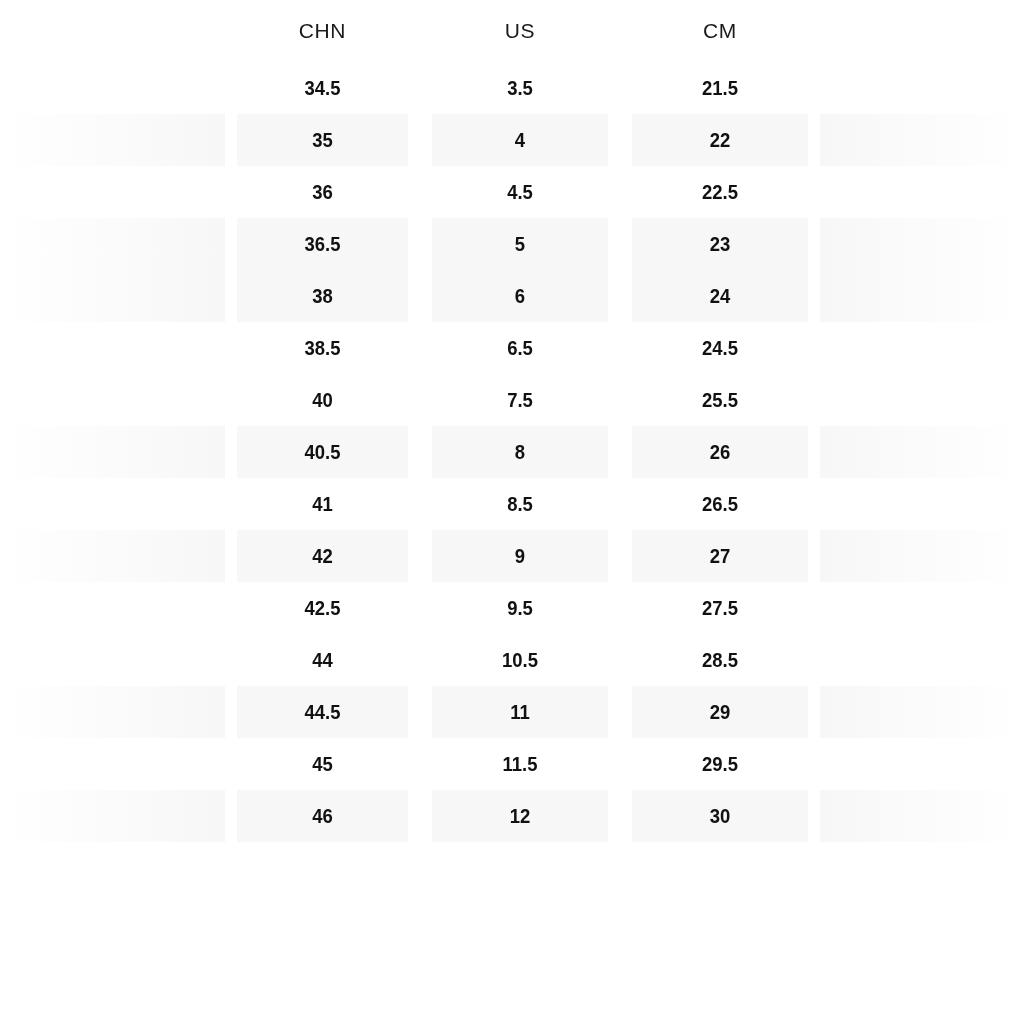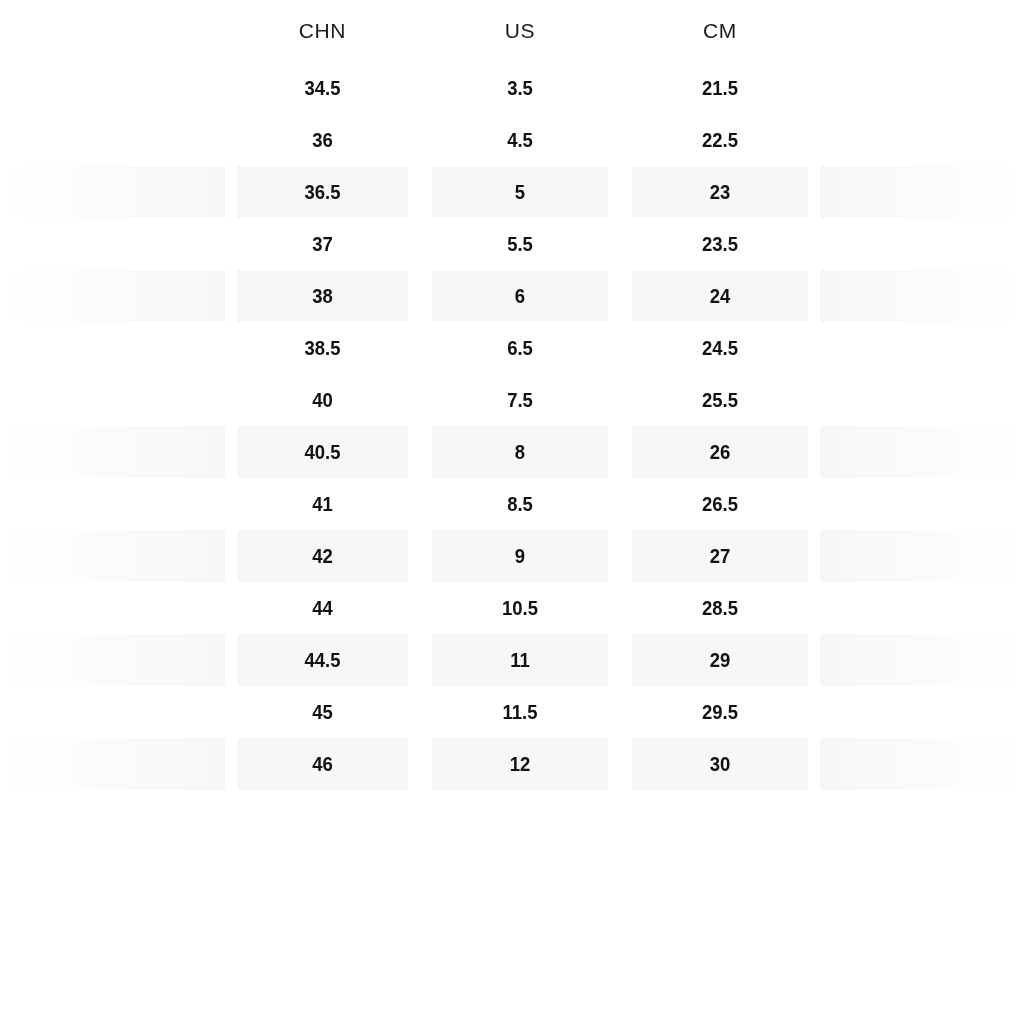--- a/index.html
+++ b/index.html
@@ -114,41 +114,41 @@
     </thead>
 
     <tbody id="table-body">
         <tr class="data-row">
           <td class="pad band-edge-left"></td>
           <td class="band"><span class="cell-value">34.5</span></td>
           <td class="band"><span class="cell-value">3.5</span></td>
           <td class="band"><span class="cell-value">21.5</span></td>
           <td class="pad band-edge-right"></td>
         </tr>
+        <tr class="data-row banded">
+          <td class="pad band-edge-left"></td>
+          <td class="band"><span class="cell-value">35</span></td>
+          <td class="band"><span class="cell-value">4</span></td>
+          <td class="band"><span class="cell-value">22</span></td>
+          <td class="pad band-edge-right"></td>
+        </tr>
         <tr class="data-row">
           <td class="pad band-edge-left"></td>
           <td class="band"><span class="cell-value">36</span></td>
           <td class="band"><span class="cell-value">4.5</span></td>
           <td class="band"><span class="cell-value">22.5</span></td>
           <td class="pad band-edge-right"></td>
         </tr>
         <tr class="data-row banded">
           <td class="pad band-edge-left"></td>
           <td class="band"><span class="cell-value">36.5</span></td>
           <td class="band"><span class="cell-value">5</span></td>
           <td class="band"><span class="cell-value">23</span></td>
           <td class="pad band-edge-right"></td>
         </tr>
-        <tr class="data-row">
-          <td class="pad band-edge-left"></td>
-          <td class="band"><span class="cell-value">37</span></td>
-          <td class="band"><span class="cell-value">5.5</span></td>
-          <td class="band"><span class="cell-value">23.5</span></td>
-          <td class="pad band-edge-right"></td>
-        </tr>
         <tr class="data-row banded">
           <td class="pad band-edge-left"></td>
           <td class="band"><span class="cell-value">38</span></td>
           <td class="band"><span class="cell-value">6</span></td>
           <td class="band"><span class="cell-value">24</span></td>
           <td class="pad band-edge-right"></td>
         </tr>
         <tr class="data-row">
           <td class="pad band-edge-left"></td>
           <td class="band"><span class="cell-value">38.5</span></td>
@@ -179,20 +179,27 @@
         </tr>
         <tr class="data-row banded">
           <td class="pad band-edge-left"></td>
           <td class="band"><span class="cell-value">42</span></td>
           <td class="band"><span class="cell-value">9</span></td>
           <td class="band"><span class="cell-value">27</span></td>
           <td class="pad band-edge-right"></td>
         </tr>
         <tr class="data-row">
           <td class="pad band-edge-left"></td>
+          <td class="band"><span class="cell-value">42.5</span></td>
+          <td class="band"><span class="cell-value">9.5</span></td>
+          <td class="band"><span class="cell-value">27.5</span></td>
+          <td class="pad band-edge-right"></td>
+        </tr>
+        <tr class="data-row">
+          <td class="pad band-edge-left"></td>
           <td class="band"><span class="cell-value">44</span></td>
           <td class="band"><span class="cell-value">10.5</span></td>
           <td class="band"><span class="cell-value">28.5</span></td>
           <td class="pad band-edge-right"></td>
         </tr>
         <tr class="data-row banded">
           <td class="pad band-edge-left"></td>
           <td class="band"><span class="cell-value">44.5</span></td>
           <td class="band"><span class="cell-value">11</span></td>
           <td class="band"><span class="cell-value">29</span></td>

